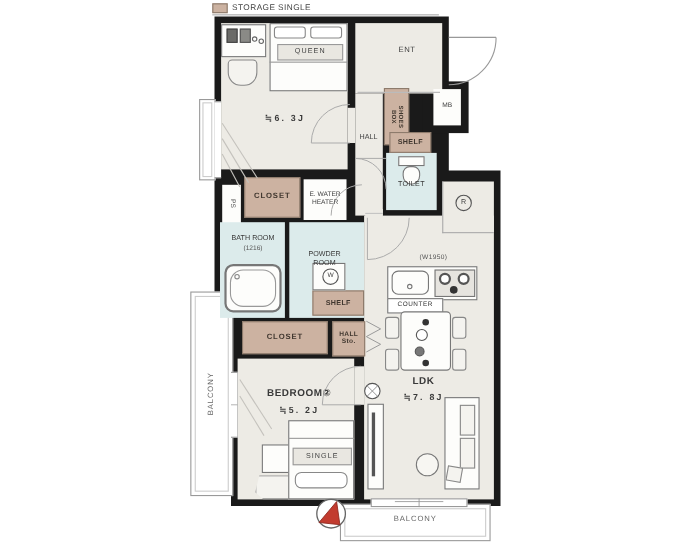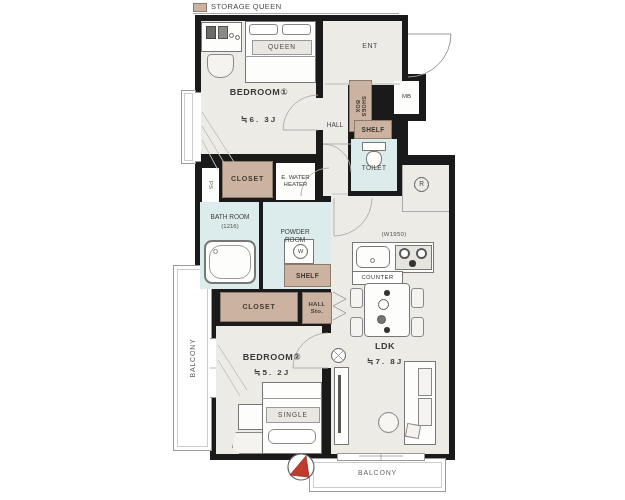--- a/index.html
+++ b/index.html
@@ -26,21 +26,21 @@
   .balc{position:absolute;background:#fff;border:1px solid #999;box-sizing:border-box;}
   .balc-inner{position:absolute;border:1px solid #ccc;box-sizing:border-box;}
   svg.overlay{position:absolute;left:0;top:0;pointer-events:none;}
 </style>
 </head>
 <body>
 
 <div id="stage">
 
   <div class="abs" style="left:193px;top:3px;width:14px;height:9px;background:#ccb2a1;border:1px solid #8d7b6c;"></div>
-  <div class="lbl" style="left:211px;top:1px;width:90px;height:12px;justify-content:flex-start;font-size:7.5px;color:#444;letter-spacing:.4px;">STORAGE QUEEN</div>
+  <div class="lbl" style="left:211px;top:1px;width:90px;height:12px;justify-content:flex-start;font-size:7.5px;color:#444;letter-spacing:.4px;">STORAGE SINGLE</div>
   <div class="abs" style="left:193px;top:13px;width:206px;height:1px;background:#aaa;"></div>
 
   <div class="wall" style="left:195px;top:15px;width:213px;height:145px;"></div>
   <div class="wall" style="left:384px;top:74px;width:42px;height:47px;"></div>
   <div class="wall" style="left:323px;top:155px;width:83px;height:43px;"></div>
   <div class="wall" style="left:195px;top:155px;width:140px;height:140px;"></div>
   <div class="wall" style="left:210px;top:288px;width:125px;height:172px;"></div>
   <div class="wall" style="left:325px;top:155px;width:130px;height:305px;"></div>
   <div class="wall" style="left:433px;top:238px;width:16px;height:40px;"></div>
 
@@ -197,22 +197,21 @@
     <g stroke="#aaa" stroke-width="0.8">
       <line x1="210" y1="368" x2="216" y2="368"></line>
     </g>
 
     <g>
       <circle cx="301" cy="467" r="13" fill="#fff" stroke="#666" stroke-width="1.2"></circle>
       <polygon points="290,475 306,456 309,477" fill="#c23b2f" stroke="#8e2a21" stroke-width="0.8"></polygon>
     </g>
   </svg>
 
-  <div class="lbl room-name" style="left:208px;top:86px;width:102px;height:14px;">BEDROOM①</div>
-  <div class="lbl room-size" style="left:208px;top:114px;width:102px;height:12px;">≒6. 3J</div>
+  <div class="lbl room-size" style="left:208px;top:102px;width:102px;height:12px;">≒6. 3J</div>
 
   <div class="lbl small" style="left:352px;top:40px;width:36px;height:12px;font-size:7px;letter-spacing:.5px;color:#444;">ENT</div>
   <div class="lbl small" style="left:320px;top:120px;width:30px;height:10px;color:#444;">HALL</div>
   <div class="lbl" style="left:394px;top:88px;width:25px;height:18px;font-size:6px;color:#444;">MB</div>
   <div class="lbl small" style="left:351px;top:163px;width:46px;height:10px;color:#3a3a3a;letter-spacing:.3px;">TOILET</div>
 
   <div class="lbl rot90" style="left:200px;top:180px;width:20px;height:10px;font-size:6px;color:#555;">PS</div>
   <div class="lbl" style="left:276px;top:166px;width:39px;height:30px;font-size:6px;color:#444;">E. WATER
 HEATER</div>
 

